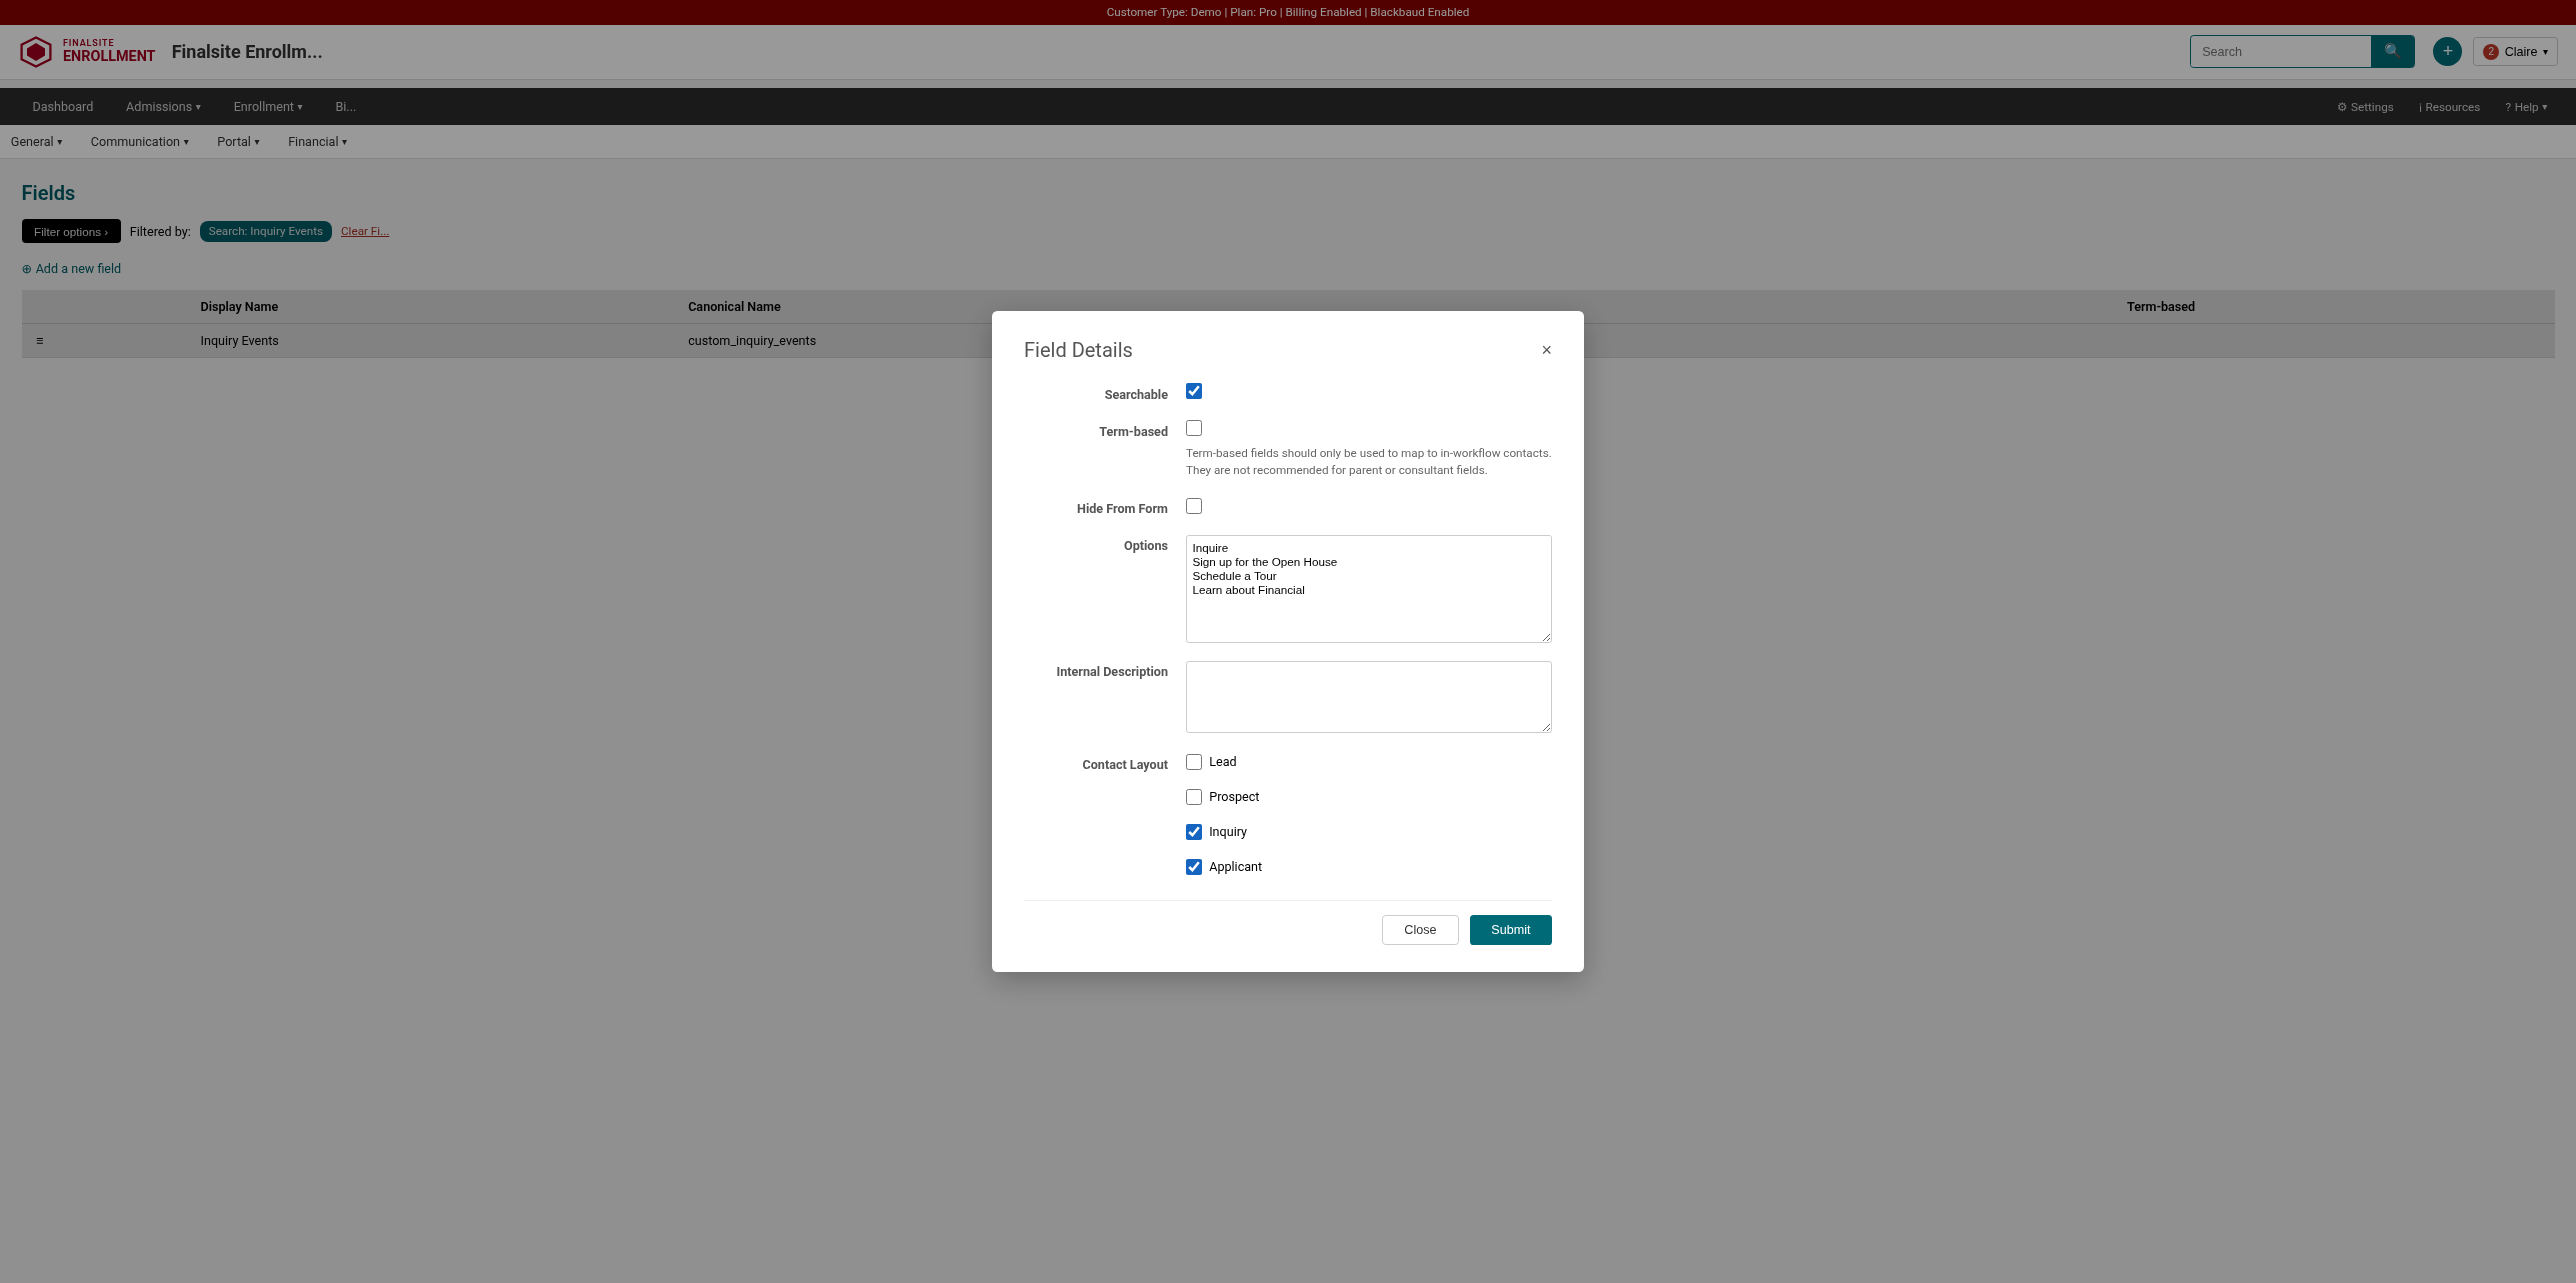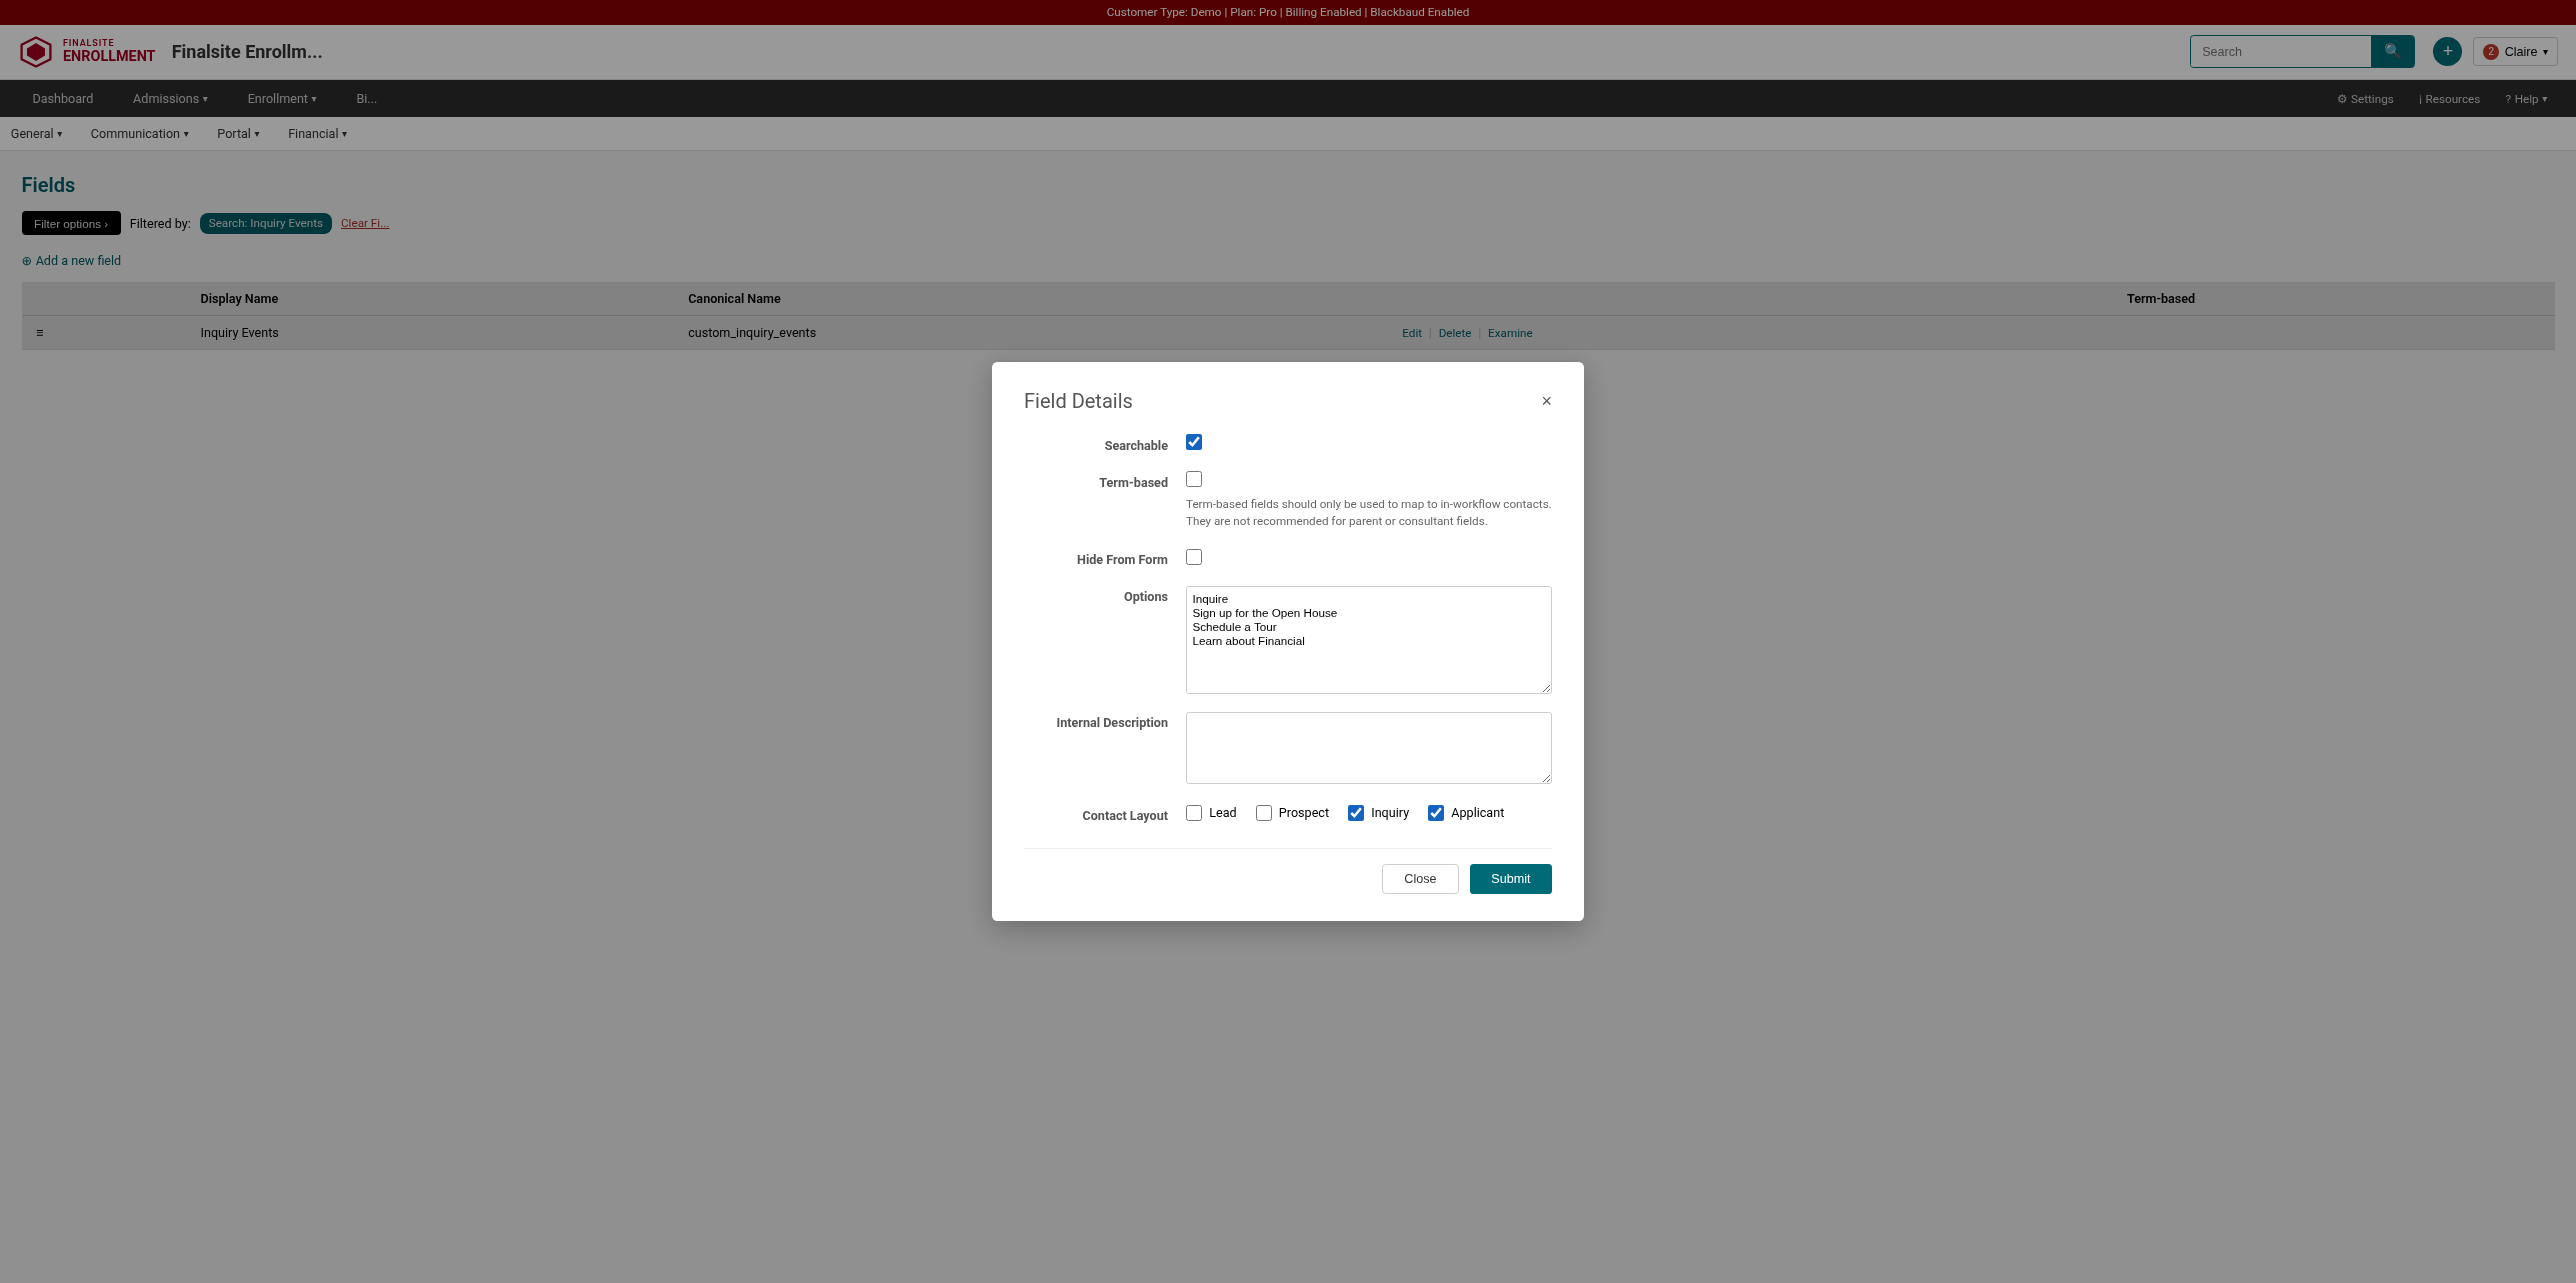--- a/index.html
+++ b/index.html
@@ -96,21 +96,22 @@
       align-items: center;
       justify-content: center;
     }
 
     
     .main-nav {
       background: #2c2c2c;
       display: flex;
       align-items: center;
       padding: 0 18px;
-      gap: 11px;
+      gap: 4px;
+      margin-top: 8px;
     }
     .main-nav a {
       color: #ccc;
       text-decoration: none;
       padding: 10.8px 14.4px;
       font-size: 12.6px;
       display: flex;
       align-items: center;
       gap: 3.6px;
     }
@@ -303,21 +304,21 @@
       width: 100%;
       height: 72px;
       border: 0.9px solid #ccc;
       border-radius: 2.7px;
       padding: 5.4px;
       font-size: 11.7px;
       resize: vertical;
     }
     .contact-layout-options {
       display: flex;
-      flex-direction: row;
+      flex-direction: column;
       gap: 19px;
     }
     .contact-layout-item {
       display: flex;
       align-items: center;
       gap: 7.2px;
       font-size: 12.6px;
     }
     .modal-footer {
       display: flex;

